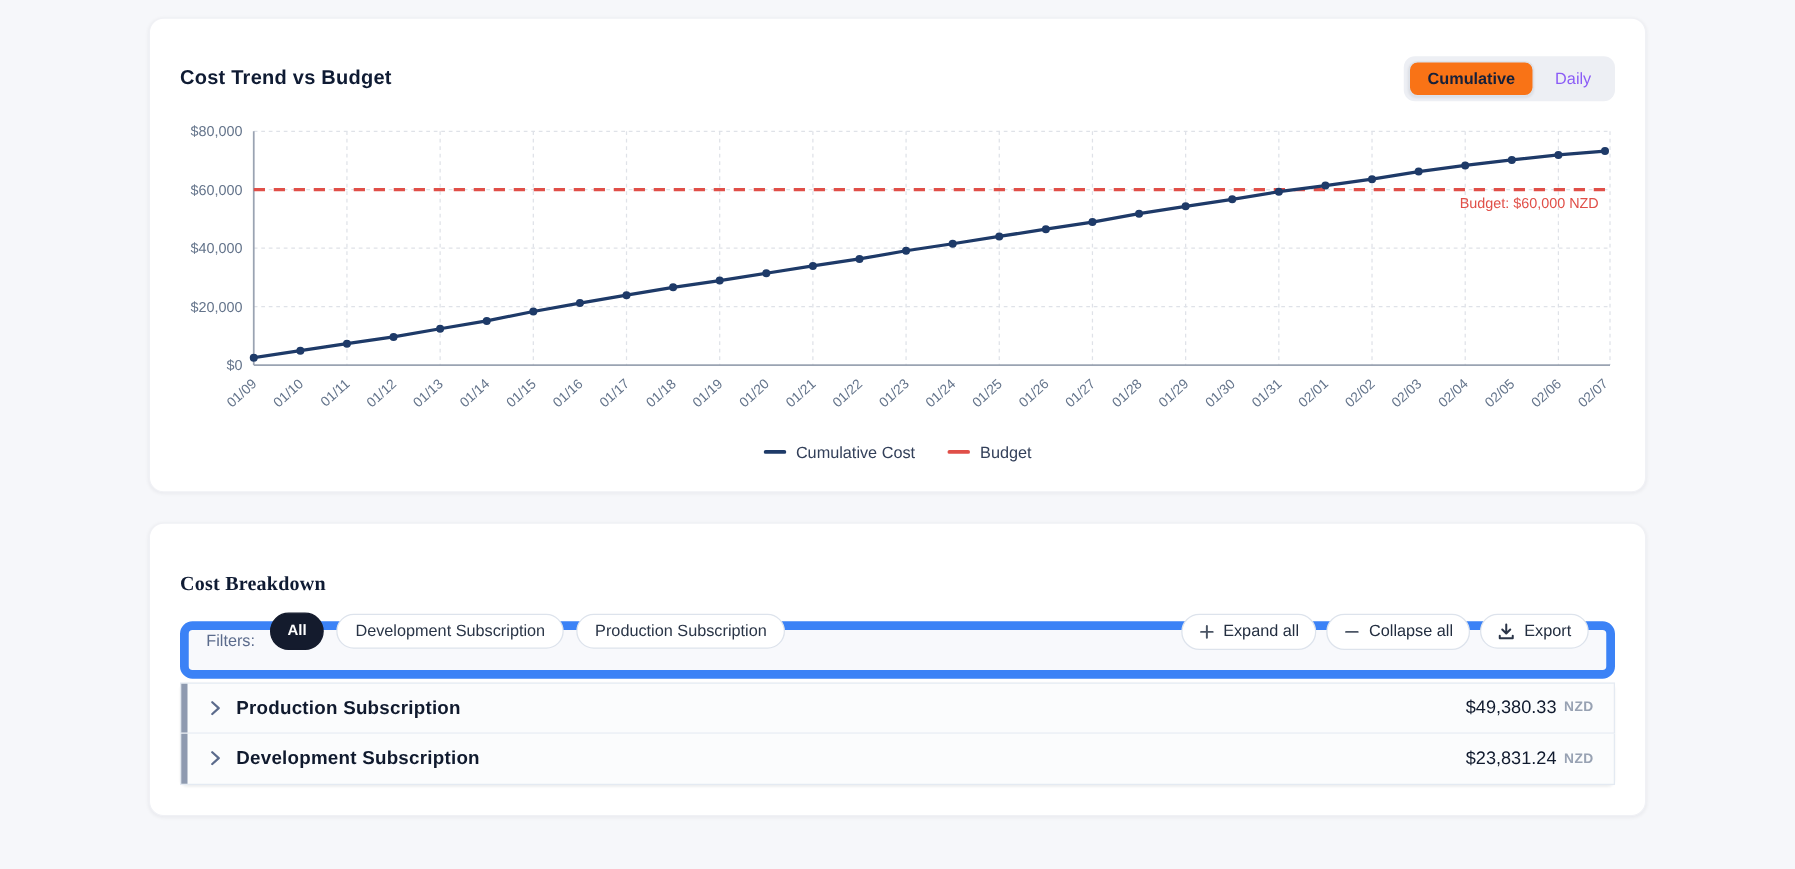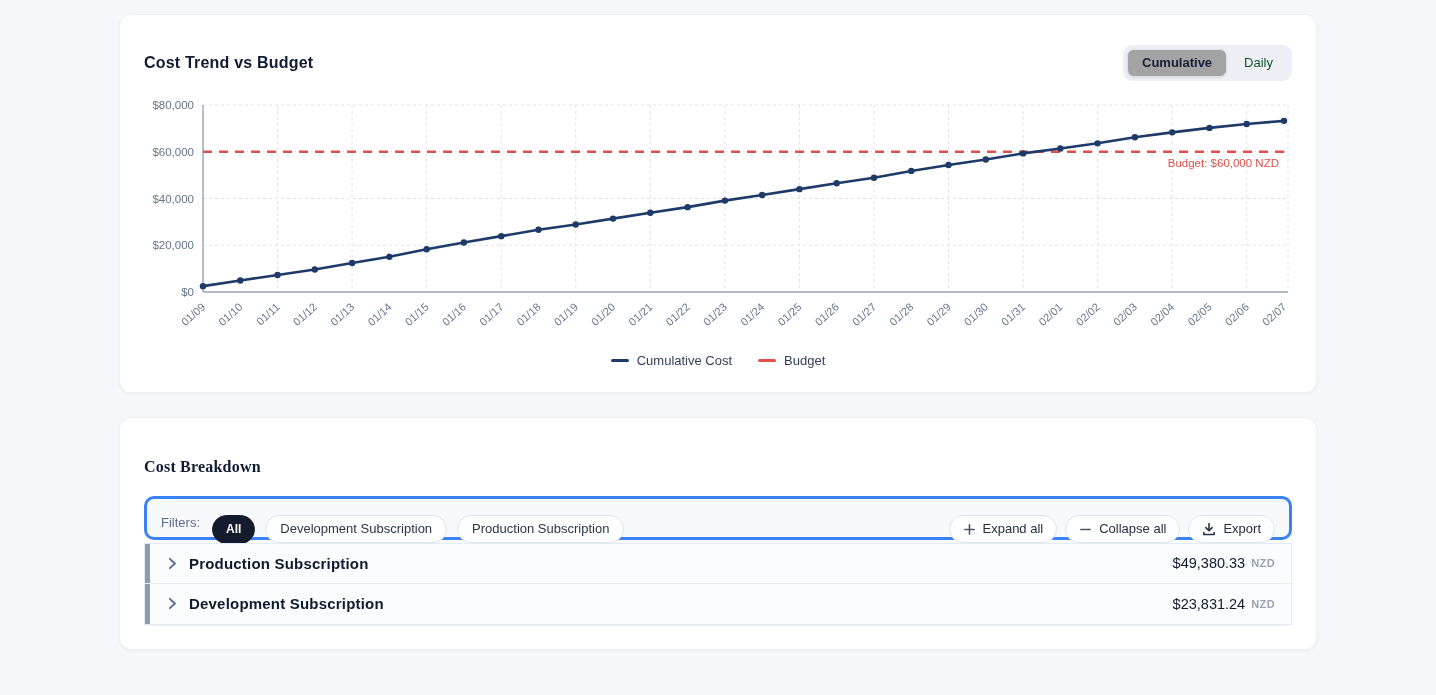--- a/index.html
+++ b/index.html
@@ -21,39 +21,39 @@
 
   
   .card-head { display: flex; align-items: center; justify-content: space-between; margin-top: 6px; }
   .card-title { font-size: 16px; font-weight: bold; color: #0f1b33; letter-spacing: .2px; }
   .toggle {
     display: flex; align-items: center; gap: 2px;
     background: #edeff4; border-radius: 9px; padding: 4px;
   }
   .toggle-btn {
     border: 1px solid transparent; background: transparent; cursor: pointer;
-    font-family: inherit; font-size: 13px; color: #14532d;
+    font-family: inherit; font-size: 13px; color: #8b5cf6;
     padding: 5px 14px; border-radius: 7px; line-height: 1.2;
   }
   .toggle-btn.active {
-    background: #a3a3a3; color: #16203a; border-color: #dde2ea;
+    background: #f97316; color: #16203a; border-color: #dde2ea;
     box-shadow: 0 1px 2px rgba(16,24,40,.08); font-weight: bold;
   }
   .chart-wrap { margin-top: 12px; }
   .legend { display: flex; justify-content: center; align-items: flex-end; gap: 26px; margin-top: 4px; }
   .legend-item { display: flex; align-items: center; gap: 8px; font-size: 13px; color: #33405a; }
   .legend-swatch { width: 18px; height: 3px; border-radius: 2px; display: inline-block; }
 
   
   .bd-title { margin-top: 16px; font-family: Liberation Serif, serif; }
   .filterbar {
     margin-top: 20px;
-    background: #f8f9fc; border: 3px solid #3b82f6; border-radius: 10px;
+    background: #f8f9fc; border: 7px solid #3b82f6; border-radius: 10px;
     height: 44px; padding: 16px 14px;
-    display: flex; align-items: flex-start; gap: 10px;
+    display: flex; align-items: flex-end; gap: 10px;
   }
   .filters-label { font-size: 13px; color: #5b6b8c; margin-right: 2px; }
   .pill {
     border: 1px solid #dde3ec; background: #ffffff; cursor: pointer;
     font-family: inherit; font-size: 13px; color: #2a3547;
     border-radius: 999px; padding: 6px 14px; line-height: 1.1;
   }
   .pill.active {
     background: #141b2d; border-color: #141b2d; color: #ffffff;
     font-weight: bold; font-size: 12px; padding: 7px 13px;

